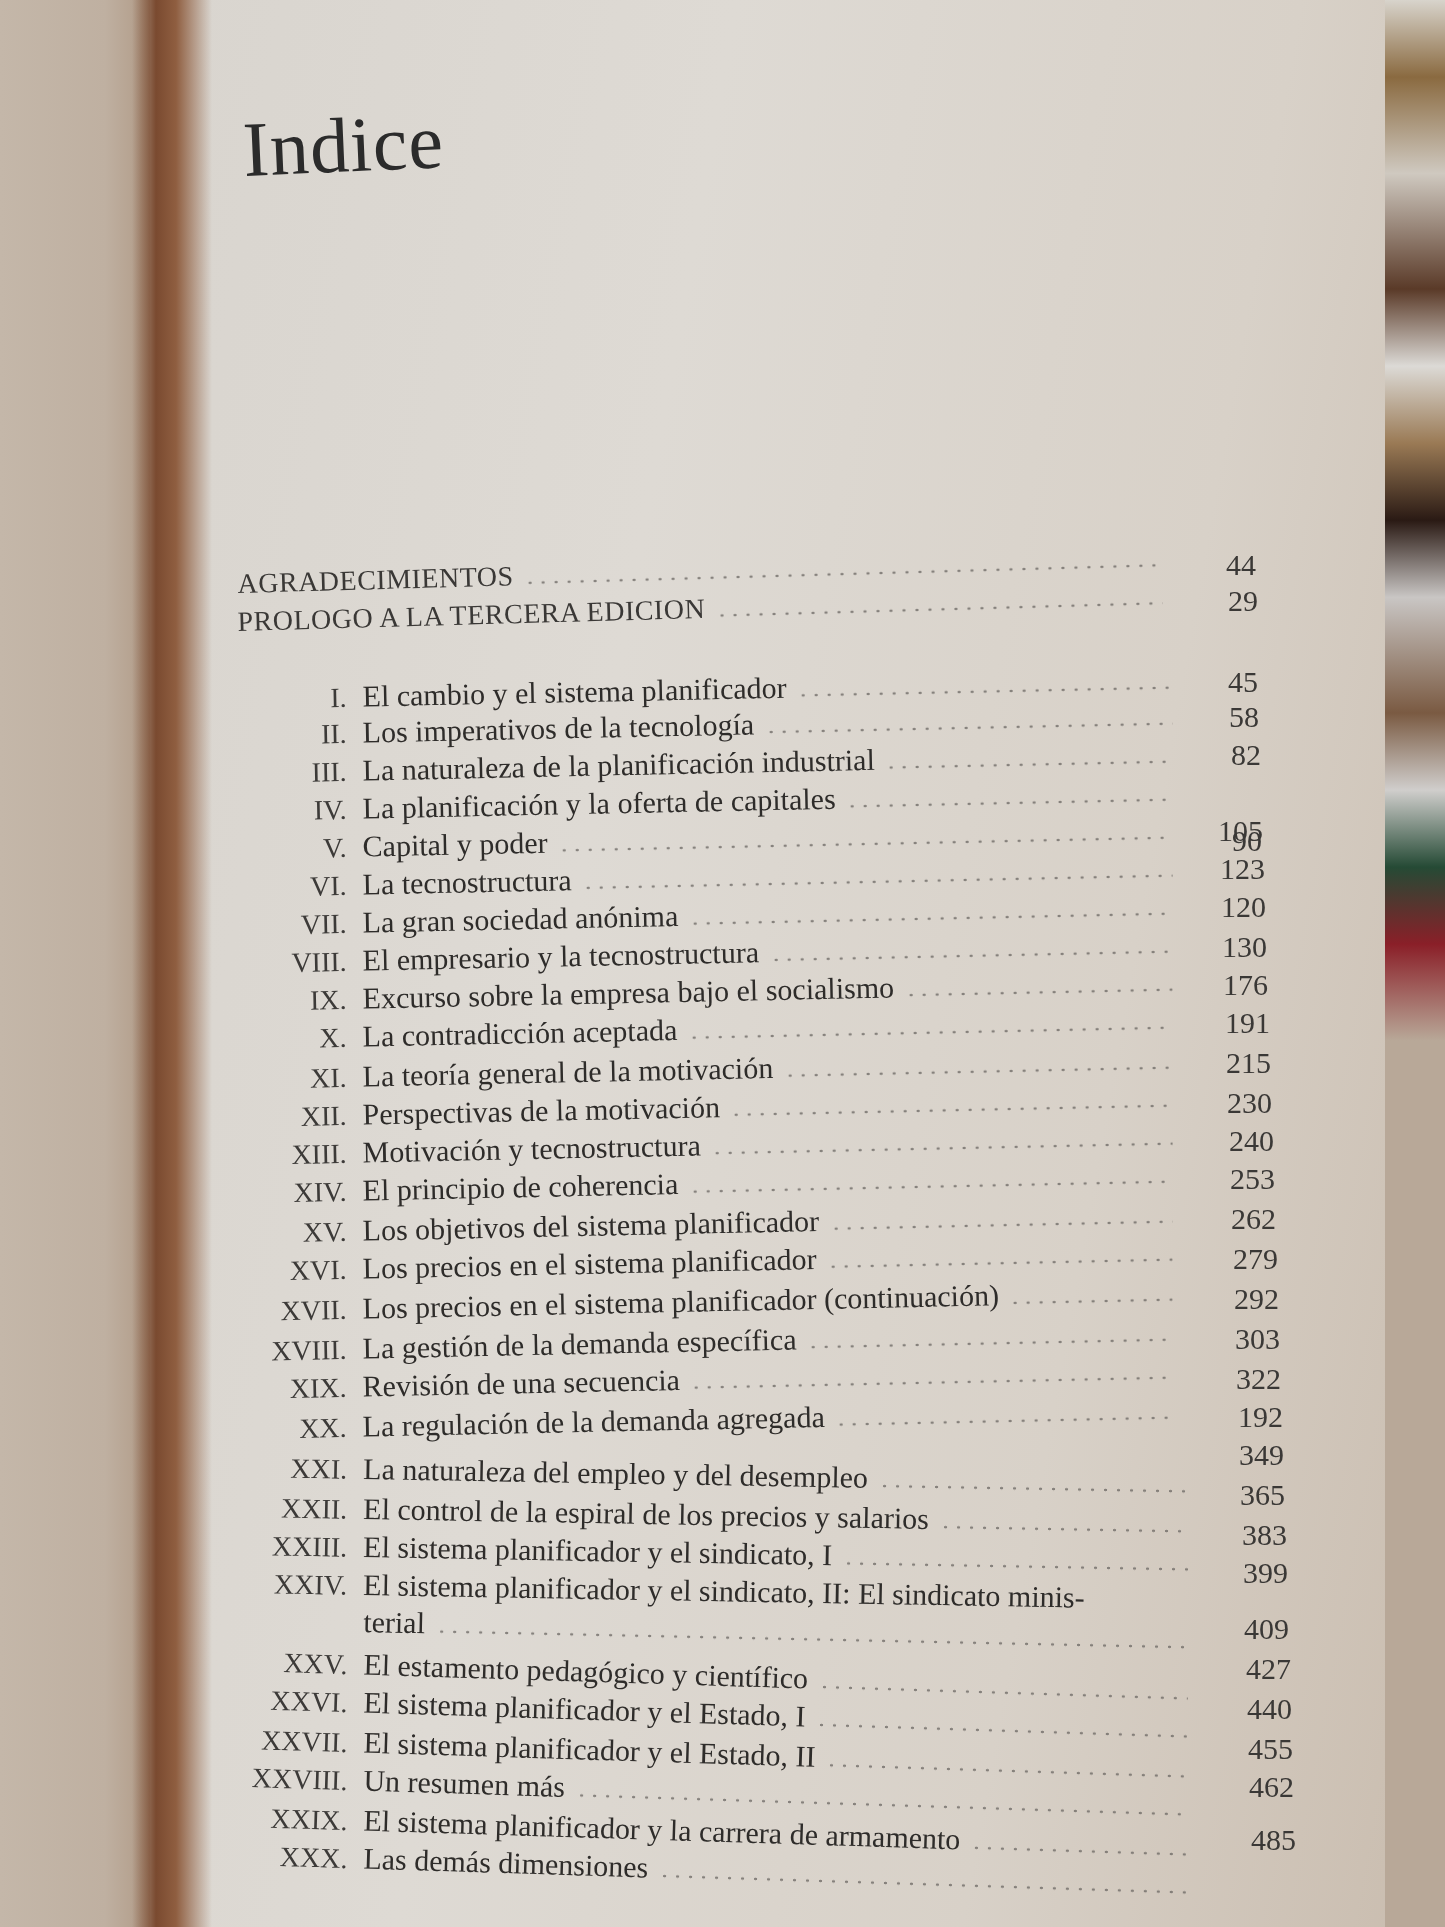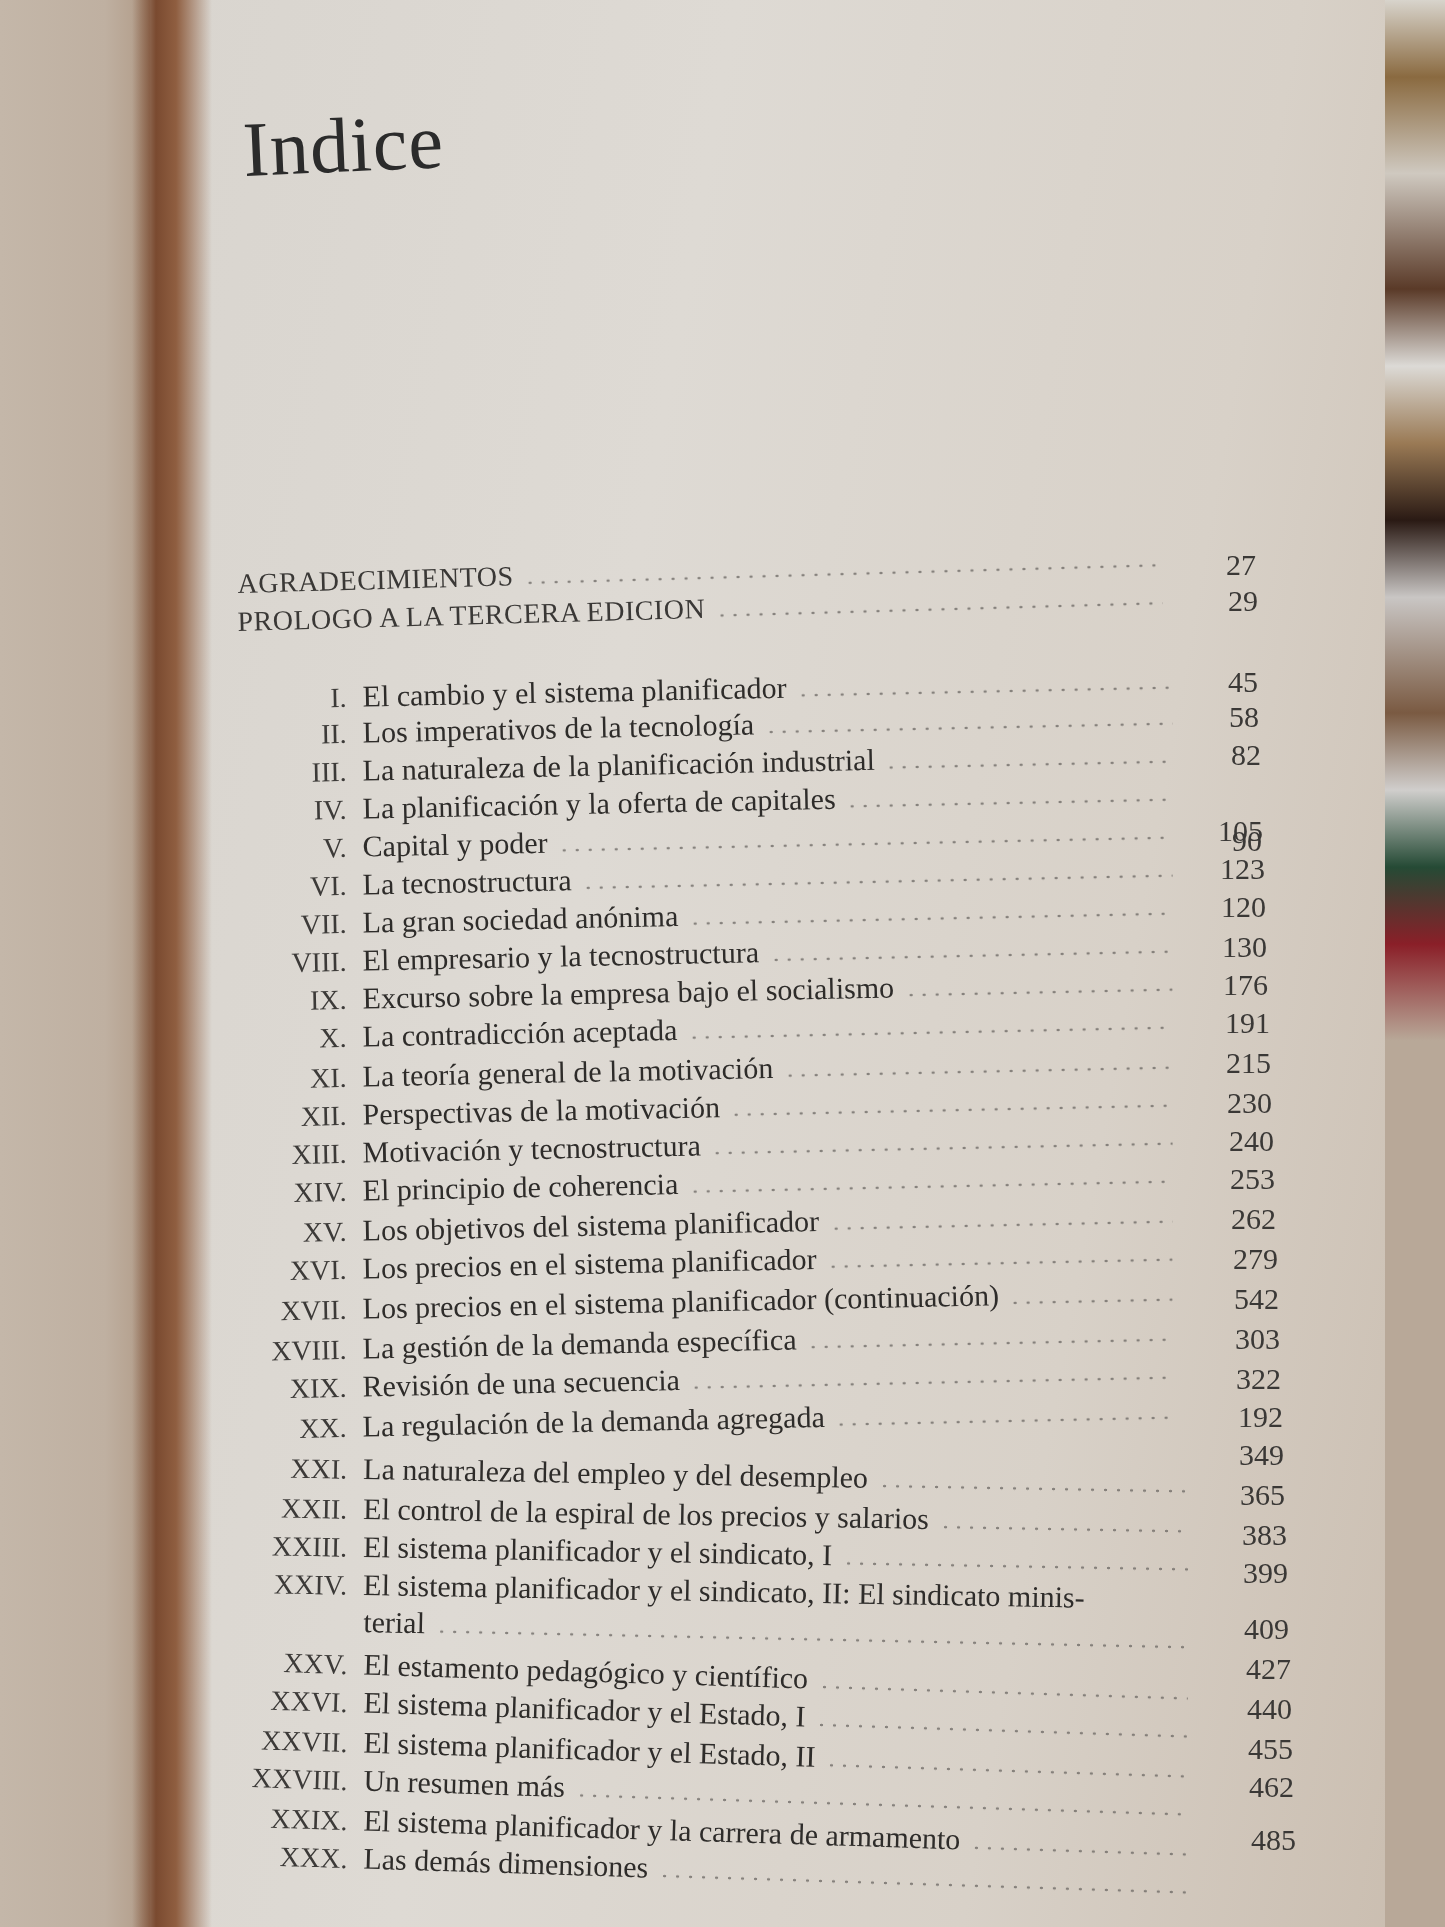--- a/index.html
+++ b/index.html
@@ -64,21 +64,21 @@
 <div class="shelf"></div>
 
 <div class="title">Indice</div>
 
 <div class="toc">
 
   <div class="row front" style="left:238px; top:562px; width:935px; transform:rotate(-1.6deg);">
     <span class="ttl">AGRADECIMIENTOS</span>
     <span class="dots"></span>
   </div>
-  <div class="pg" style="left:1186px; top:548px;">27</div>
+  <div class="pg" style="left:1186px; top:548px;">44</div>
 
   <div class="row front" style="left:238px; top:600px; width:935px; transform:rotate(-1.6deg);">
     <span class="ttl">PROLOGO A LA TERCERA EDICION</span>
     <span class="dots"></span>
   </div>
   <div class="pg" style="left:1188px; top:584px;">29</div>
 
   <div id="chapters">
       <div class="row" style="left: 248px; top: 678px; width: 935px; transform: rotate(-1.2deg);">
         <span class="num">I.</span>
@@ -174,21 +174,21 @@
         <span class="num">XVI.</span>
         <span class="ttl">Los precios en el sistema planificador</span>
         <span class="dots"></span>
       </div>
       <div class="pg" style="left: 1208px; top: 1242px;">279</div>
       <div class="row" style="left: 248px; top: 1290px; width: 935px; transform: rotate(-1.2deg);">
         <span class="num">XVII.</span>
         <span class="ttl">Los precios en el sistema planificador (continuación)</span>
         <span class="dots"></span>
       </div>
-      <div class="pg" style="left: 1209px; top: 1282px;">542</div>
+      <div class="pg" style="left: 1209px; top: 1282px;">292</div>
       <div class="row" style="left: 248px; top: 1330px; width: 935px; transform: rotate(-1.2deg);">
         <span class="num">XVIII.</span>
         <span class="ttl">La gestión de la demanda específica</span>
         <span class="dots"></span>
       </div>
       <div class="pg" style="left: 1210px; top: 1322px;">303</div>
       <div class="row" style="left: 248px; top: 1368px; width: 935px; transform: rotate(-1.2deg);">
         <span class="num">XIX.</span>
         <span class="ttl">Revisión de una secuencia</span>
         <span class="dots"></span>

